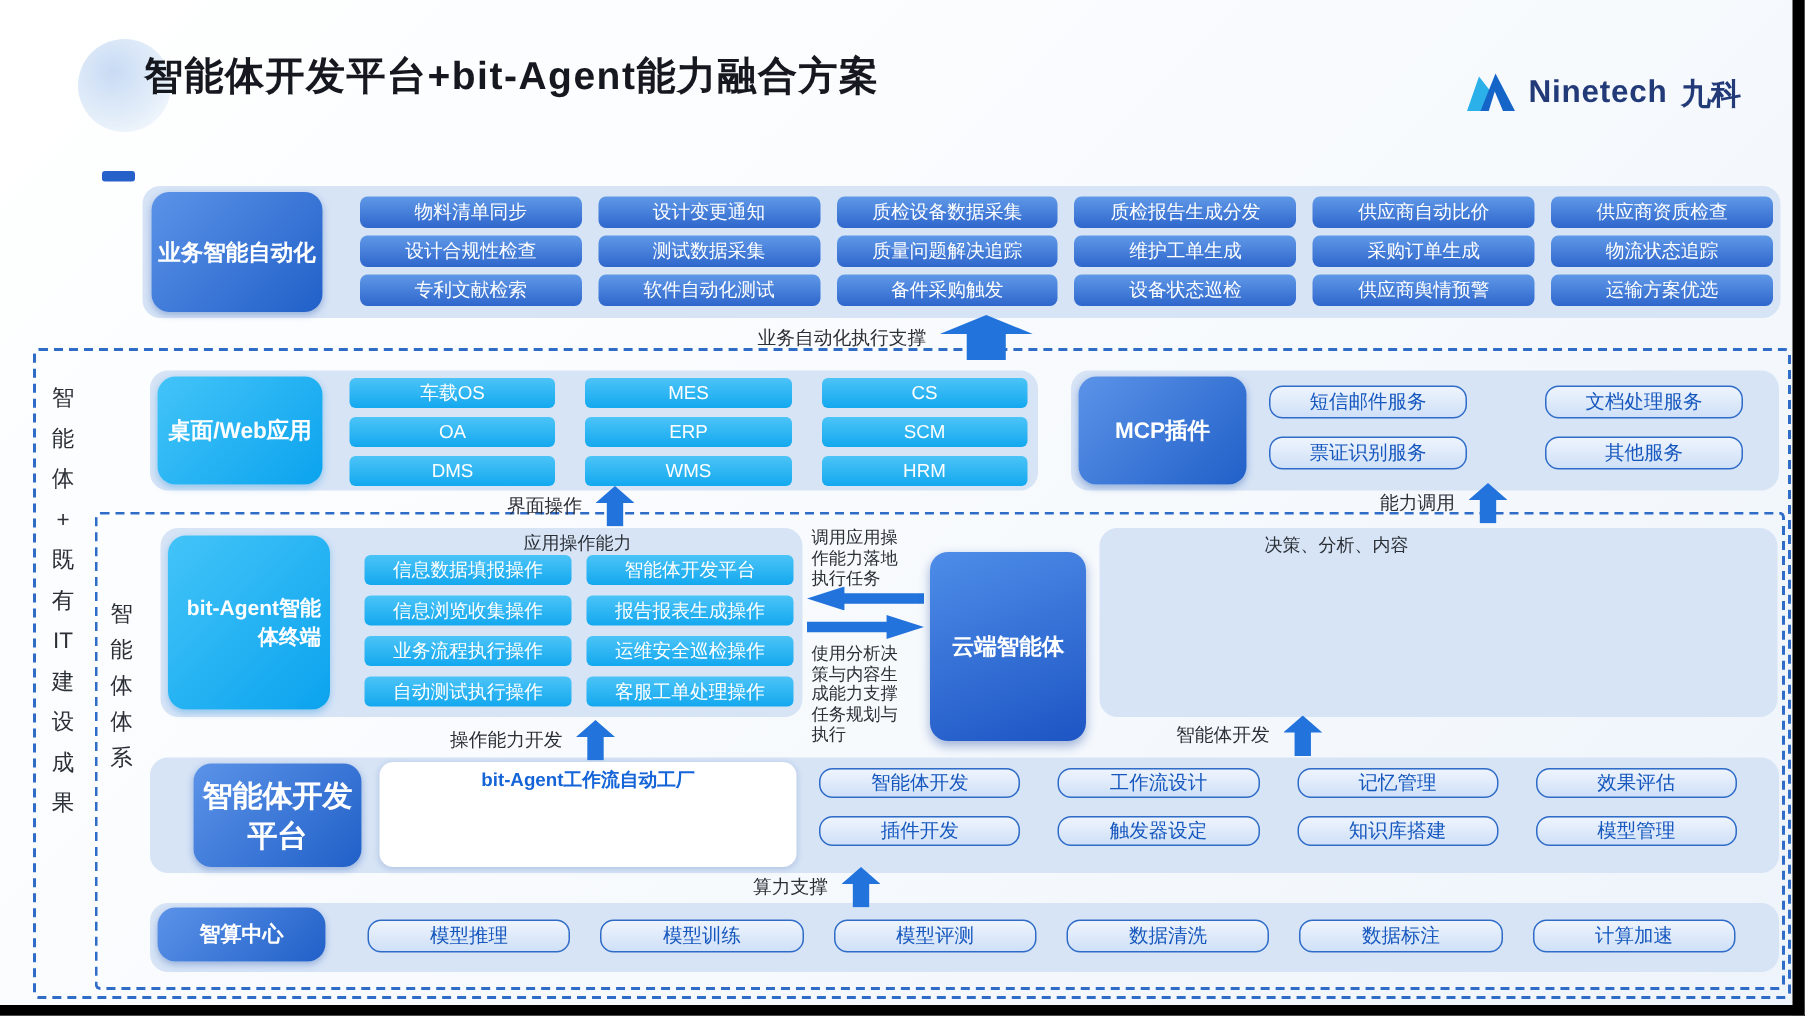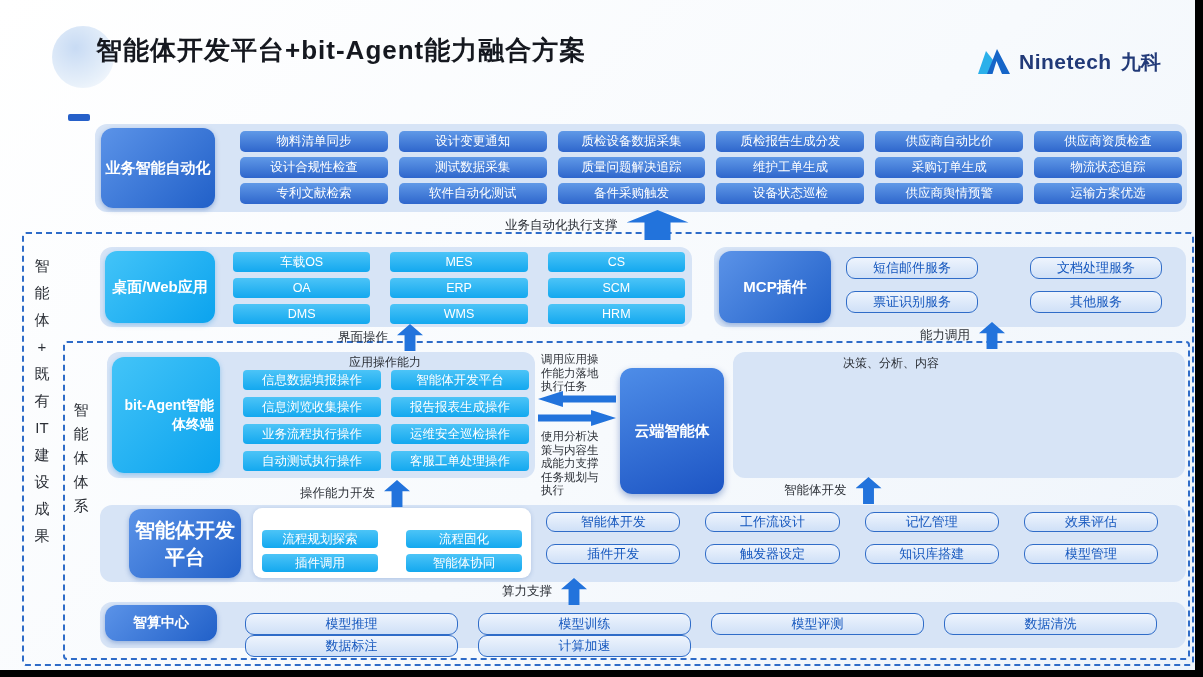--- a/index.html
+++ b/index.html
@@ -196,45 +196,40 @@
     <span class="arrow-up"></span>
   </div>
   <div class="abs flow" style="left:784px;top:477px;">
     <span class="flow-text">智能体开发</span>
     <span class="arrow-up"></span>
   </div>
 
   <div class="abs panel" style="left:100px;top:505px;width:1086px;height:77px;"></div>
   <div class="abs blue-label" style="left:105px;top:509px;width:112px;height:69px;font-size:20px;margin-left:24px;">智能体开发平台</div>
   <div class="abs factory" style="left:253px;top:508px;width:278px;height:70px;"></div>
-  <div class="abs grid" style="left:262px;top:530px;width:260px;grid-template-columns:repeat(2,1fr);column-gap:28px;row-gap:6px;grid-auto-rows:18px;">
-      <div class="btn-cyan">流程规划探索</div>
-      <div class="btn-cyan">流程固化</div>
-      <div class="btn-cyan">插件调用</div>
-      <div class="btn-cyan">智能体协同</div>
-    </div>
+  <div class="abs factory-title" style="left:253px;top:512px;width:278px;">bit-Agent工作流自动工厂</div>
   <div class="abs grid" style="left:546px;top:512px;width:612px;grid-template-columns:repeat(4,1fr);column-gap:25px;row-gap:12px;grid-auto-rows:20px;">
       <div class="btn-outline">智能体开发</div>
       <div class="btn-outline">工作流设计</div>
       <div class="btn-outline">记忆管理</div>
       <div class="btn-outline">效果评估</div>
       <div class="btn-outline">插件开发</div>
       <div class="btn-outline">触发器设定</div>
       <div class="btn-outline">知识库搭建</div>
       <div class="btn-outline">模型管理</div>
     </div>
 
   <div class="abs flow" style="left:502px;top:578px;">
     <span class="flow-text">算力支撑</span>
     <span class="arrow-up"></span>
   </div>
 
   <div class="abs panel" style="left:100px;top:602px;width:1086px;height:46px;"></div>
   <div class="abs blue-label" style="left:105px;top:605px;width:112px;height:36px;font-size:14px;">智算中心</div>
-  <div class="abs grid" style="left:245px;top:613px;width:912px;grid-template-columns:repeat(4,1fr);column-gap:20px;grid-auto-rows:22px;">
+  <div class="abs grid" style="left:245px;top:613px;width:912px;grid-template-columns:repeat(6,1fr);column-gap:20px;grid-auto-rows:22px;">
       <div class="btn-outline">模型推理</div>
       <div class="btn-outline">模型训练</div>
       <div class="btn-outline">模型评测</div>
       <div class="btn-outline">数据清洗</div>
       <div class="btn-outline">数据标注</div>
       <div class="btn-outline">计算加速</div>
     </div>
 
   <div class="abs edge" style="left:1195px;top:0;width:8px;height:677px;"></div>
   <div class="abs edge" style="left:0;top:670px;width:1203px;height:7px;"></div>

